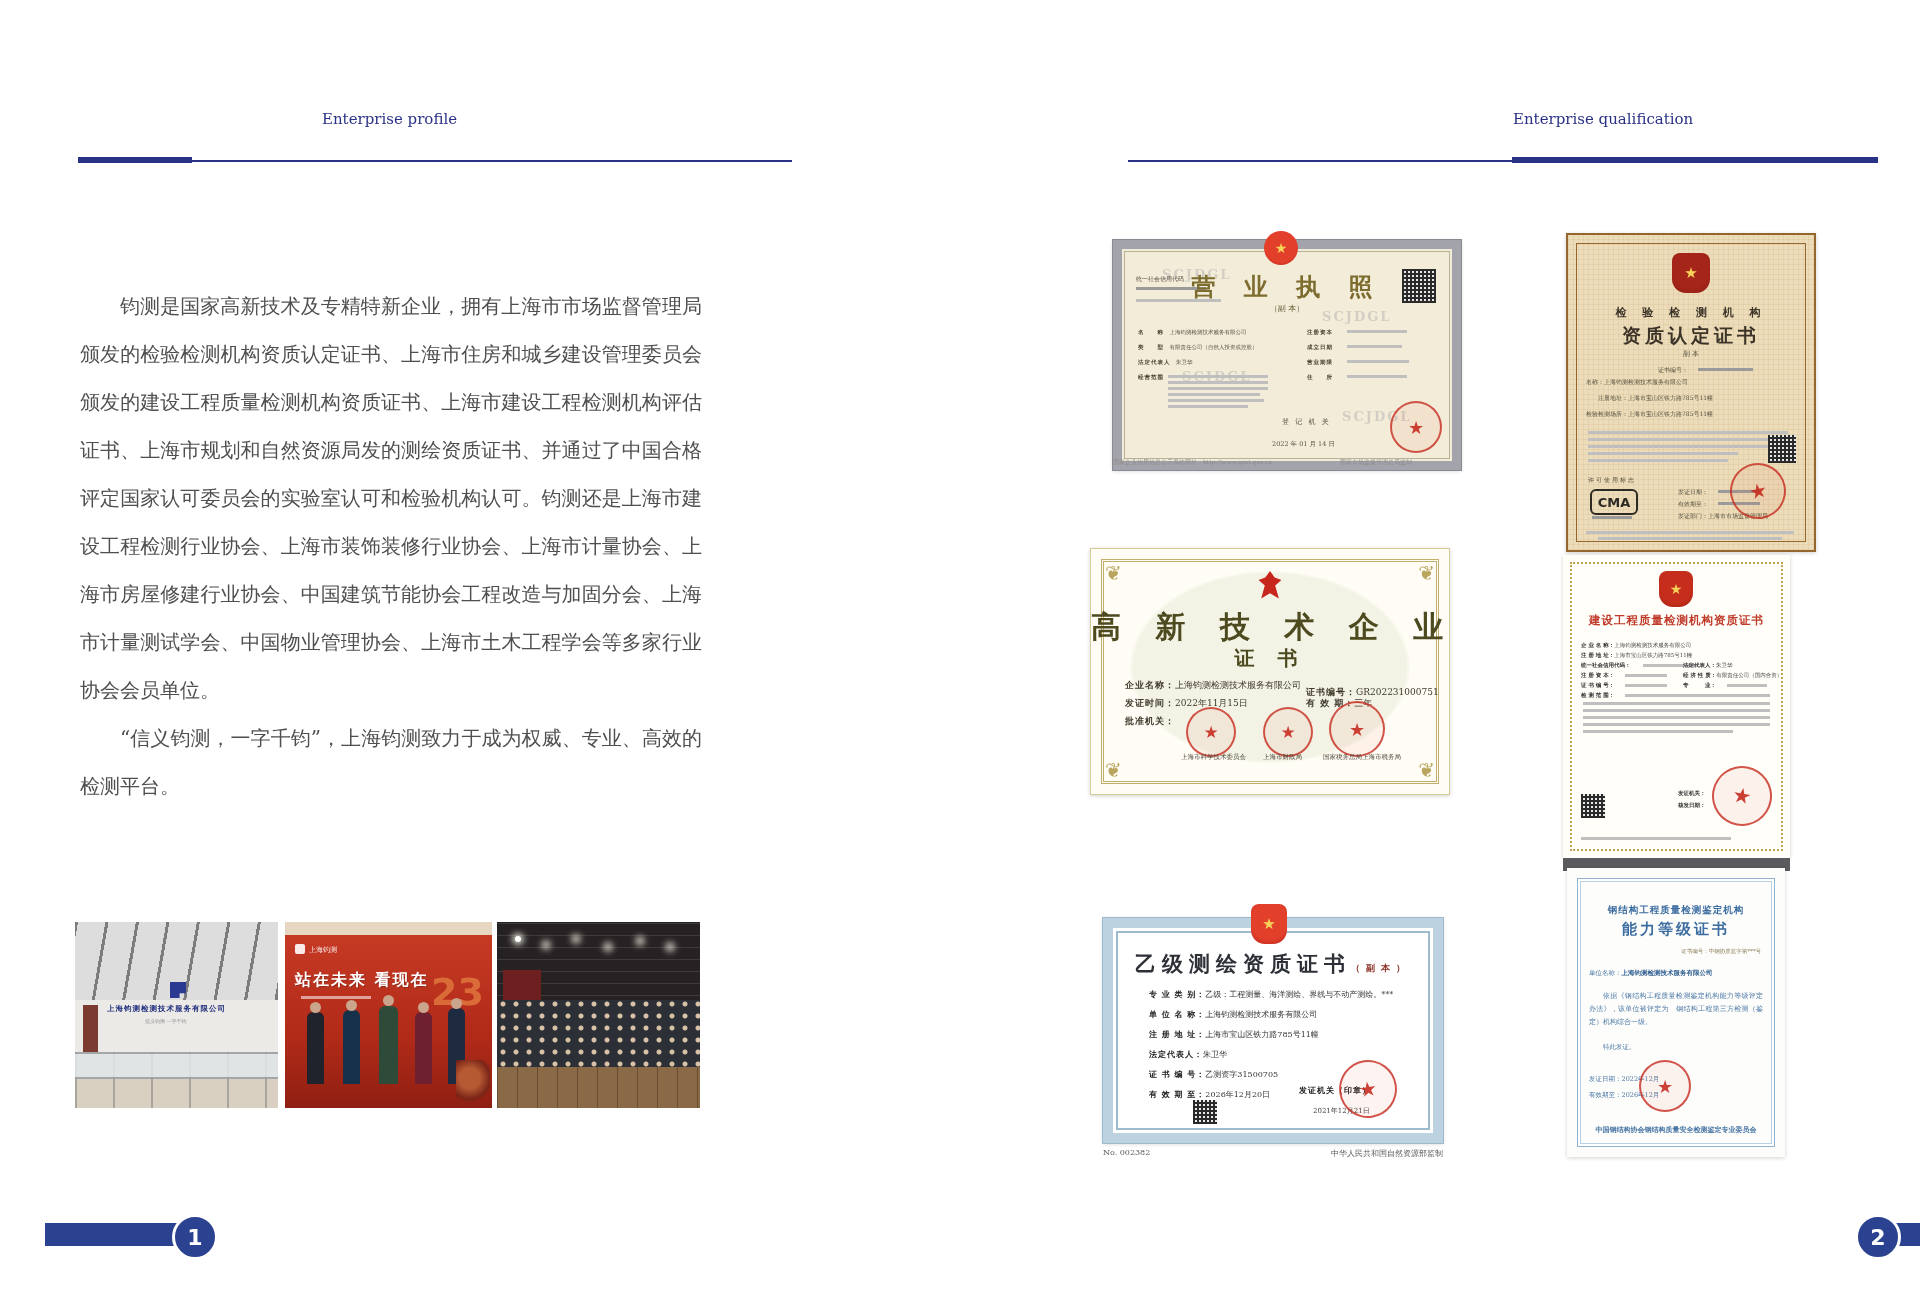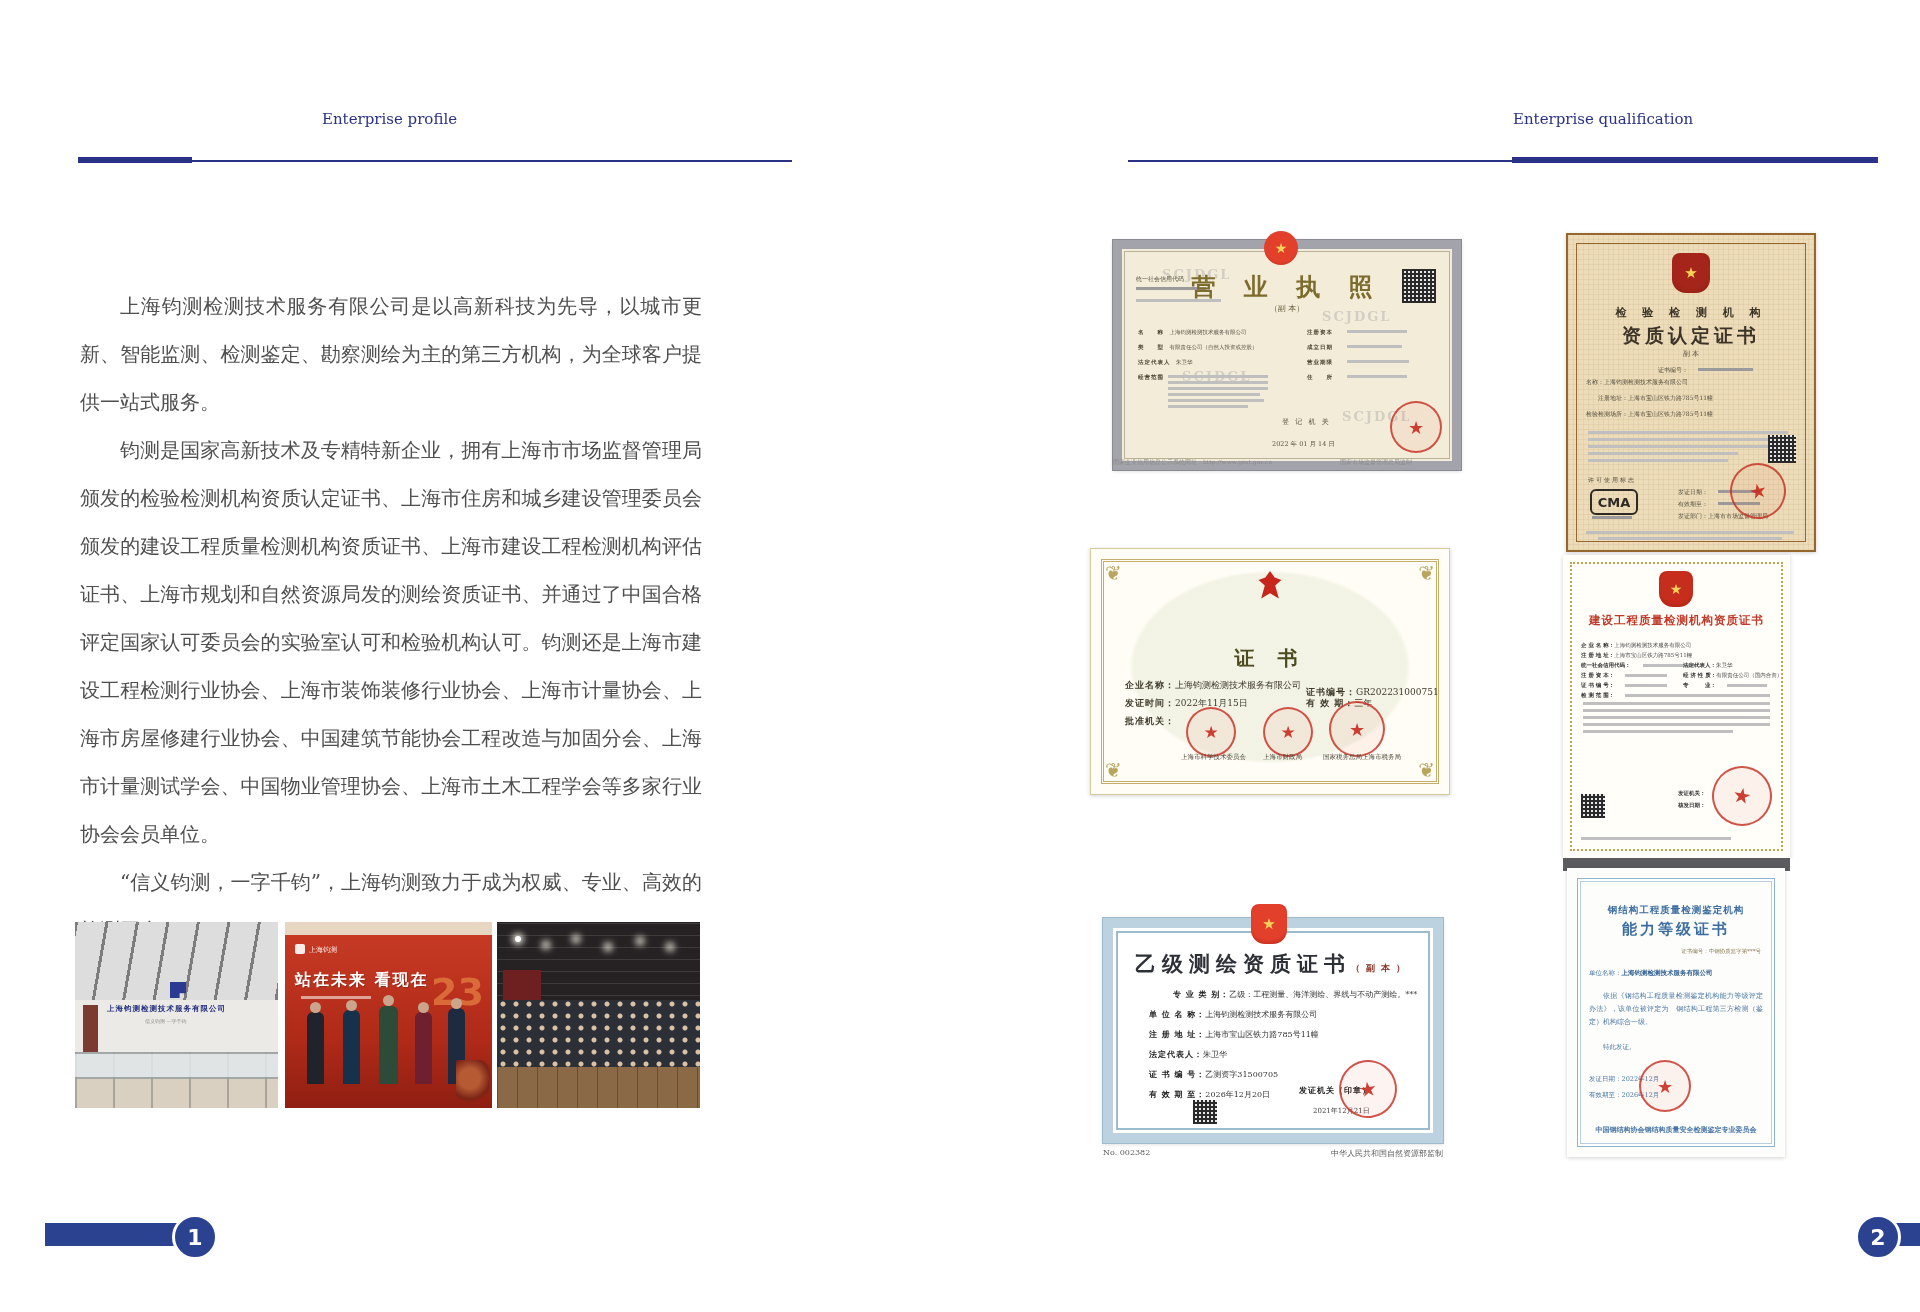--- a/index.html
+++ b/index.html
@@ -101,21 +101,20 @@
 </head>
 <body>
 
 <div id="page">
 
   <div class="abs pg-sub" style="left:322px;top:110px;">Enterprise profile</div>
   <div class="abs rule-thin" style="left:78px;top:160px;width:714px;"></div>
   <div class="abs rule-thick" style="left:78px;top:157px;width:114px;"></div>
 
   <div class="abs body-text" style="left:80px;top:282px;">
-    <p>上海钧测检测技术服务有限公司是以高新科技为先导，以城市更新、智能监测、检测鉴定、勘察测绘为主的第三方机构，为全球客户提供一站式服务。</p>
     <p>钧测是国家高新技术及专精特新企业，拥有上海市市场监督管理局颁发的检验检测机构资质认定证书、上海市住房和城乡建设管理委员会颁发的建设工程质量检测机构资质证书、上海市建设工程检测机构评估证书、上海市规划和自然资源局发的测绘资质证书、并通过了中国合格评定国家认可委员会的实验室认可和检验机构认可。钧测还是上海市建设工程检测行业协会、上海市装饰装修行业协会、上海市计量协会、上海市房屋修建行业协会、中国建筑节能协会工程改造与加固分会、上海市计量测试学会、中国物业管理协会、上海市土木工程学会等多家行业协会会员单位。</p>
     <p>“信义钧测，一字千钧”，上海钧测致力于成为权威、专业、高效的检测平台。</p>
   </div>
 
   <div class="abs photo" style="left:75px;width:203px;">
     <div class="abs" style="left:0;top:0;width:100%;height:44%;background:linear-gradient(180deg,#8f8d90 0%,#c7c5c6 90%);
          background-image:repeating-linear-gradient(100deg,rgba(45,45,48,.55) 0 3px,transparent 3px 30px);"></div>
     <div class="abs" style="left:0;top:42%;width:100%;height:36%;background:#eceae7;"></div>
     <div class="abs" style="left:8px;top:83px;width:15px;height:62px;background:#7c3b31;"></div>
     <div class="abs" style="left:95px;top:60px;width:16px;height:16px;background:#2b3a91;
@@ -238,20 +237,21 @@
     <div class="abs smudge" style="left:30px;top:302px;width:184px;"></div>
   </div>
 
   <div id="cert3" class="cert" style="left:1090px;top:548px;width:358px;height:245px;">
     <div class="frame"></div>
     <div class="corner" style="left:14px;top:12px;">❦</div>
     <div class="corner" style="right:14px;top:12px;">❦</div>
     <div class="corner" style="left:14px;bottom:12px;">❦</div>
     <div class="corner" style="right:14px;bottom:12px;">❦</div>
     <div class="flame" style="left:166px;top:22px;"></div>
+    <div class="abs ht-title" style="left:0;top:58px;width:100%;text-align:center;">高 新 技 术 企 业</div>
     <div class="abs ht-title2" style="left:0;top:96px;width:100%;text-align:center;">证 书</div>
     <div class="abs ht-row" style="left:34px;top:130px;"><b>企业名称：</b><span>上海钧测检测技术服务有限公司</span></div>
     <div class="abs ht-row" style="left:215px;top:137px;"><b>证书编号：</b><span>GR202231000751</span></div>
     <div class="abs ht-row" style="left:34px;top:148px;"><b>发证时间：</b><span>2022年11月15日</span></div>
     <div class="abs ht-row" style="left:215px;top:148px;"><b>有 效 期：</b><span>三年</span></div>
     <div class="abs ht-row" style="left:34px;top:166px;"><b>批准机关：</b></div>
     <div class="seal" style="left:95px;top:158px;width:46px;height:46px;font-size:17px;">★</div>
     <div class="seal" style="left:172px;top:158px;width:46px;height:46px;font-size:17px;">★</div>
     <div class="seal" style="left:238px;top:152px;width:52px;height:52px;font-size:18px;">★</div>
     <div class="seal-cap" style="left:90px;top:204px;">上海市科学技术委员会</div>
@@ -287,21 +287,21 @@
     <div class="abs c4-row" style="left:115px;bottom:48px;"><b>核发日期：</b></div>
     <div class="seal" style="right:18px;bottom:32px;width:56px;height:56px;font-size:21px;transform:rotate(10deg);">★</div>
     <div class="abs smudge" style="left:18px;bottom:18px;width:150px;"></div>
   </div>
   <div class="abs" style="left:1563px;top:858px;width:227px;height:13px;background:#5b5b5f;"></div>
 
   <div id="cert5" class="cert" style="left:1103px;top:918px;width:320px;height:205px;">
     <div class="inner"></div>
     <div class="emblem" style="left:138px;top:-24px;width:36px;height:40px;border-radius:8px 8px 14px 14px;font-size:15px;">★</div>
     <div class="abs c5-title" style="left:0;top:22px;width:100%;text-align:center;"><span>乙级测绘资质证书</span><span class="c5-suffix">（副本）</span></div>
-    <div class="abs c5-row" style="left:36px;top:56px;margin-left:24px;"><b>专 业 类 别：</b><span>乙级：工程测量、海洋测绘、界线与不动产测绘。***</span></div>
+    <div class="abs c5-row" style="left:36px;top:56px;"><b>专 业 类 别：</b><span>乙级：工程测量、海洋测绘、界线与不动产测绘。***</span></div>
     <div class="abs c5-row" style="left:36px;top:76px;"><b>单 位 名 称：</b><span>上海钧测检测技术服务有限公司</span></div>
     <div class="abs c5-row" style="left:36px;top:96px;"><b>注 册 地 址：</b><span>上海市宝山区铁力路785号11幢</span></div>
     <div class="abs c5-row" style="left:36px;top:116px;"><b>法定代表人：</b><span>朱卫华</span></div>
     <div class="abs c5-row" style="left:36px;top:136px;"><b>证 书 编 号：</b><span>乙测资字31500705</span></div>
     <div class="abs c5-row" style="left:36px;top:156px;"><b>有 效 期 至：</b><span>2026年12月20日</span></div>
     <div class="qr abs" style="left:80px;top:172px;width:24px;height:24px;"></div>
     <div class="abs c5-row" style="left:186px;top:152px;"><b>发证机关（印章）</b></div>
     <div class="abs" style="left:200px;top:178px;font-size:7px;color:#444;">2021年12月21日</div>
     <div class="seal" style="right:36px;top:132px;width:54px;height:54px;font-size:20px;transform:rotate(-8deg);z-index:3;">★</div>
   </div>

